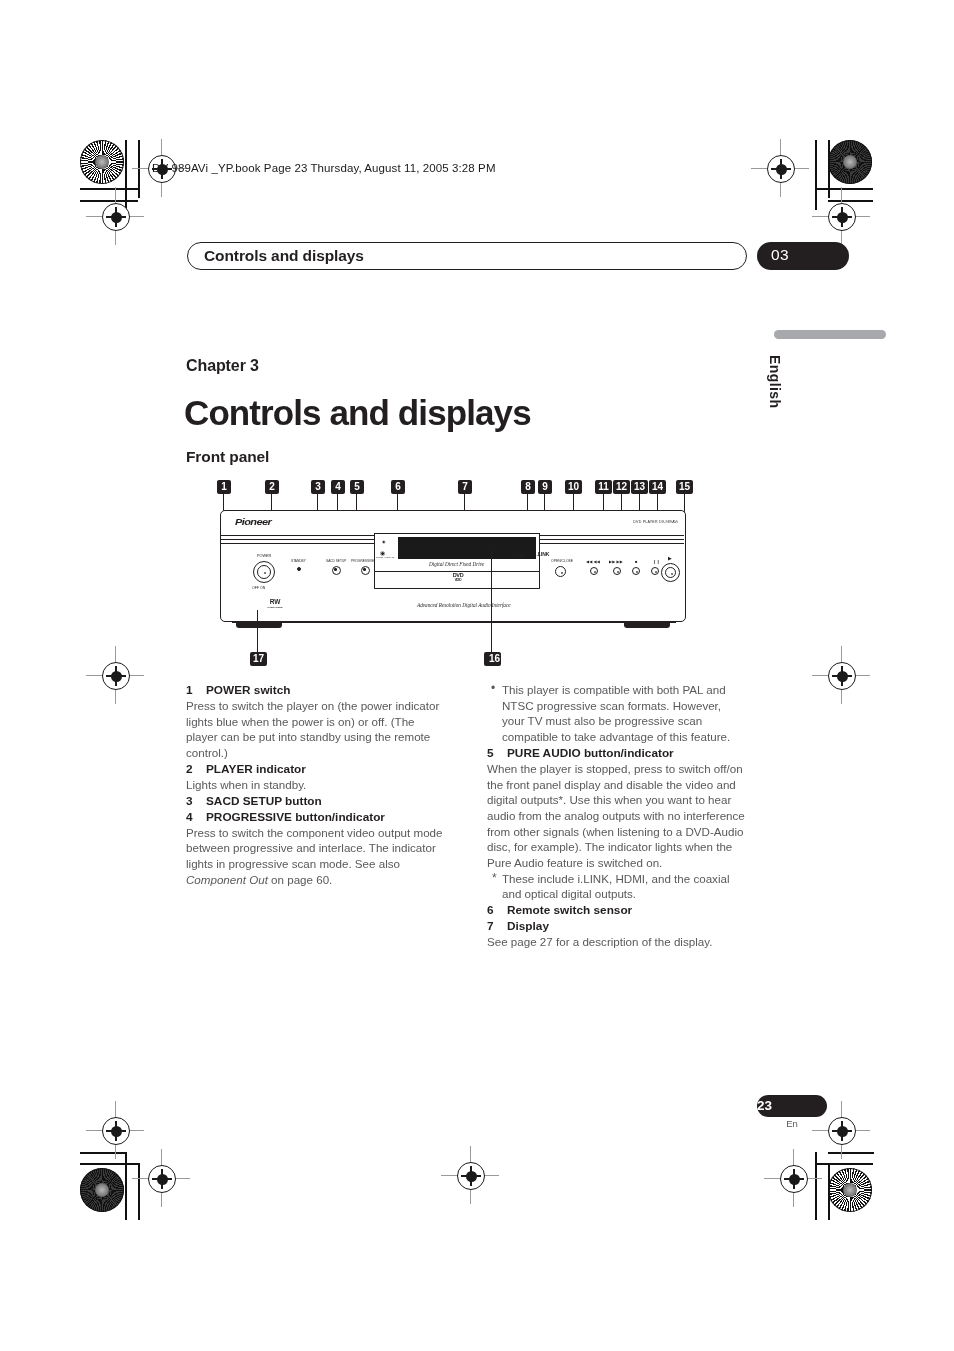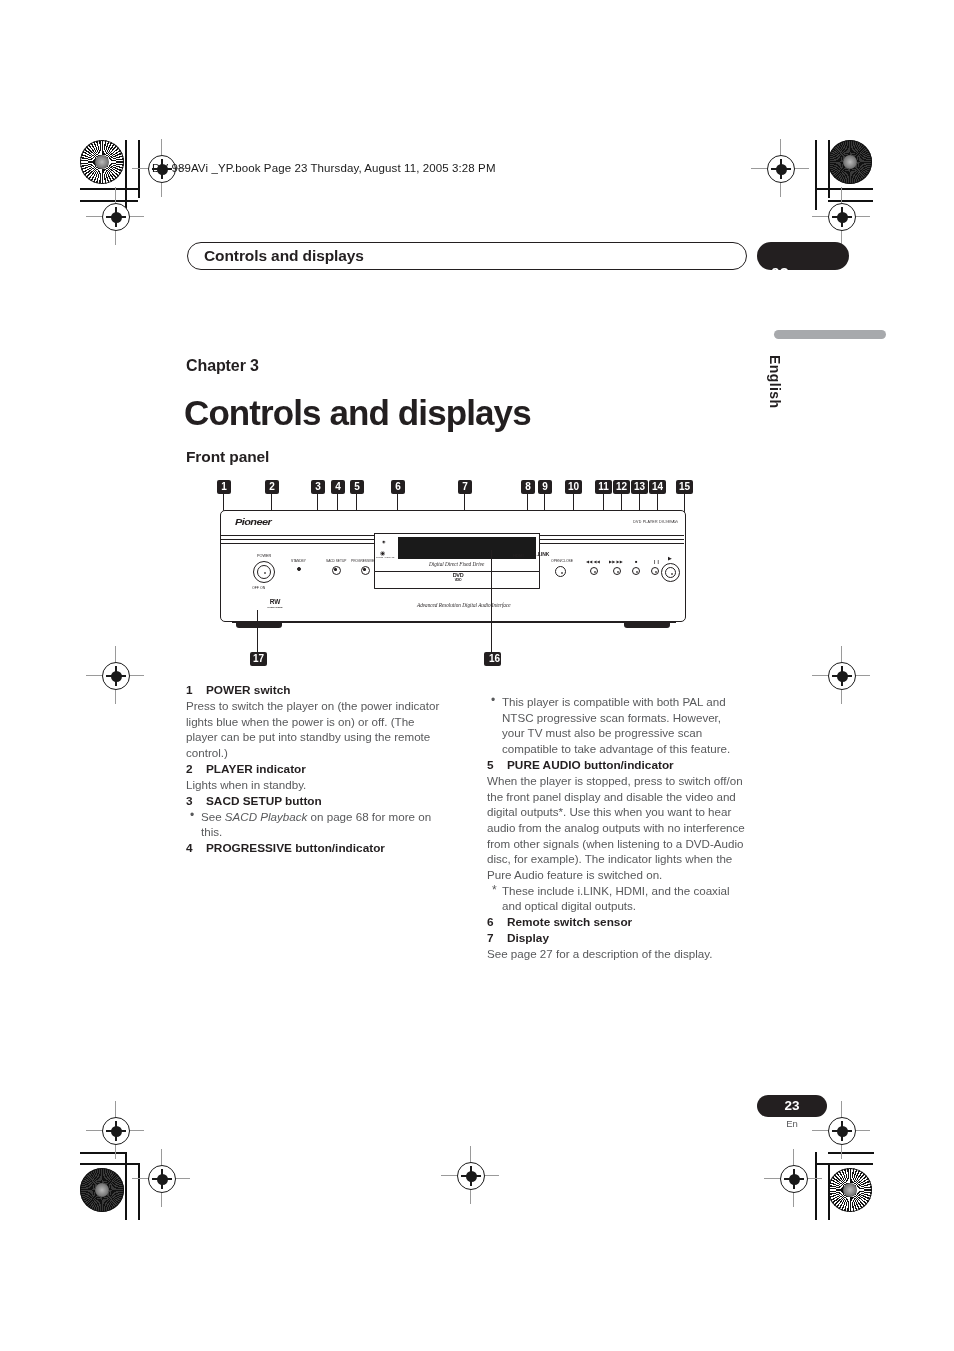--- a/index.html
+++ b/index.html
@@ -61,22 +61,22 @@
   }
   .headbar-txt{
     position:absolute;left:16px;top:4px;
     font-size:15.5px;font-weight:bold;letter-spacing:-0.1px;color:#231f20;
   }
   .chapnum{
     position:absolute;left:757px;top:242px;width:92px;height:28px;
     background:#231f20;border-radius:14px;
   }
   .chapnum span{
-    position:absolute;left:14px;top:22px;color:#fff;
-    font-size:15.5px;font-weight:bold;letter-spacing:0.3px;
+    position:absolute;left:14px;top:4px;color:#fff;
+    font-size:15.5px;font-weight:normal;letter-spacing:0.3px;
   }
 
   
   .langbar{
     position:absolute;left:774px;top:330px;width:112px;height:9px;
     background:#a7a9ac;border-radius:5px;
   }
   .langtxt{
     position:absolute;left:767px;top:355px;
     font-size:14px;font-weight:bold;color:#231f20;
@@ -188,21 +188,21 @@
   b{color:#231f20;font-weight:bold;}
   i{font-style:italic;}
 
   
   .pagebadge{
     position:absolute;left:757px;top:1095px;width:70px;height:22px;
     background:#231f20;border-radius:11px;
   }
   .pagebadge span{
     display:block;color:#fff;font-size:13.5px;font-weight:bold;
-    text-align:center;line-height:22px;
+    text-align:left;line-height:22px;
   }
   .pagelang{
     position:absolute;left:757px;top:1118px;width:70px;text-align:center;
     font-size:9.5px;color:#58595b;
   }
 </style>
 </head>
 <body>
 
 <div>
@@ -445,30 +445,30 @@
   <p class="entry-body">Press to switch the player on (the power indicator lights blue when the power is on) or off. (The player can be put into standby using the remote control.)</p>
 
   <p class="entry-head">
     <span class="num">2</span><span>PLAYER indicator</span>
   </p>
   <p class="entry-body">Lights when in standby.</p>
 
   <p class="entry-head">
     <span class="num">3</span><span>SACD SETUP button</span>
   </p>
-  <p class="bullet">See <i>SACD Playback</i> on page 68 for more on this.</p>
 
   <p class="entry-head">
     <span class="num">4</span><span>PROGRESSIVE button/indicator</span>
   </p>
+  <p class="entry-body">Press to switch the component video output mode between progressive and interlace. The indicator lights in progressive scan mode. See also <i>Component Out</i> on page 60.</p>
 </div>
 
 <div class="col right">
 
-  <p class="bullet" style="margin-top:12px;">This player is compatible with both PAL and NTSC progressive scan formats. However, your TV must also be progressive scan compatible to take advantage of this feature.</p>
+  <p class="bullet" style="margin-top:0;">This player is compatible with both PAL and NTSC progressive scan formats. However, your TV must also be progressive scan compatible to take advantage of this feature.</p>
 
   <p class="entry-head">
     <span class="num">5</span><span>PURE AUDIO button/indicator</span>
   </p>
   <p class="entry-body">When the player is stopped, press to switch off/on the front panel display and disable the video and digital outputs*. Use this when you want to hear audio from the analog outputs with no interference from other signals (when listening to a DVD-Audio disc, for example). The indicator lights when the Pure Audio feature is switched on.</p>
   <p class="bullet star">These include i.LINK, HDMI, and the coaxial and optical digital outputs.</p>
 
   <p class="entry-head">
     <span class="num">6</span><span>Remote switch sensor</span>
   </p>

